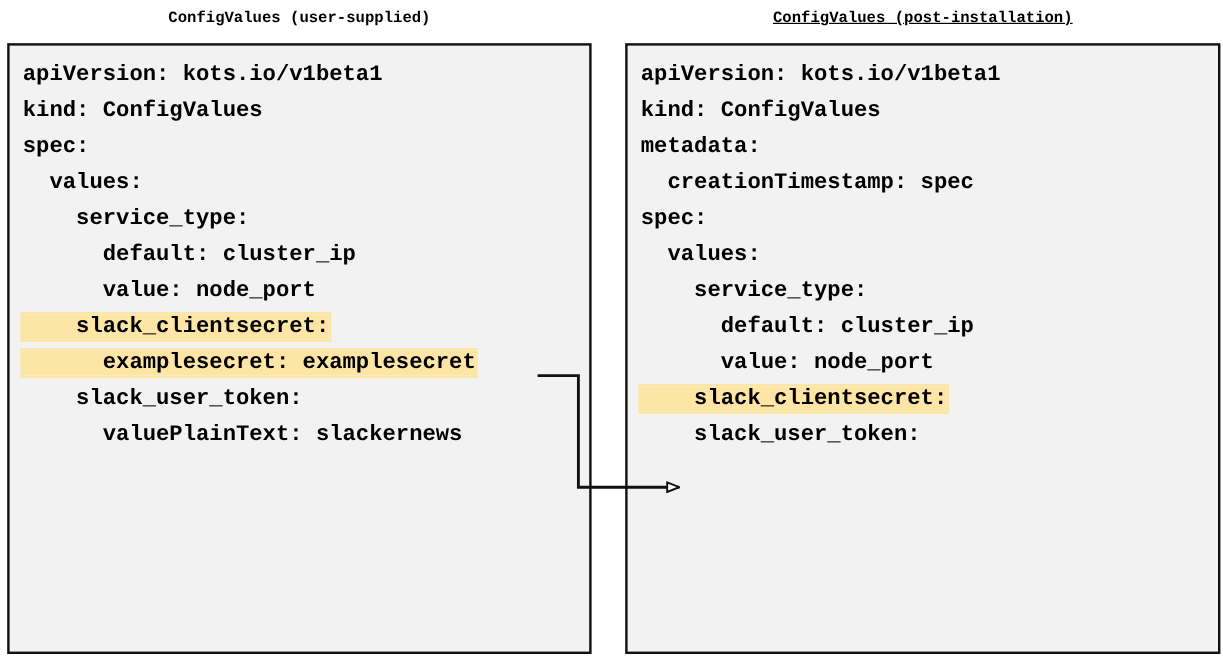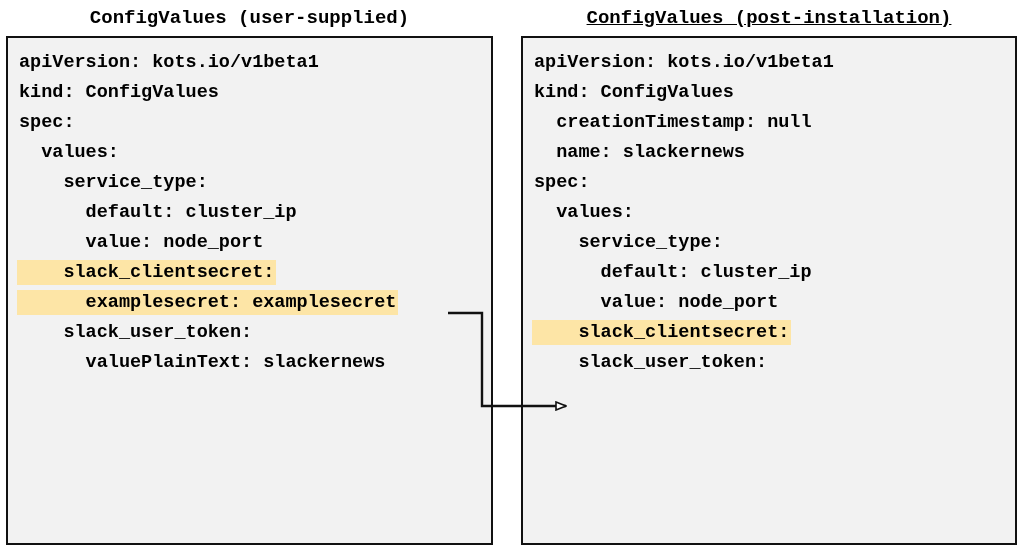--- a/index.html
+++ b/index.html
@@ -14,21 +14,21 @@
     position: relative;
     overflow: hidden;
     font-family: "Liberation Mono", "DejaVu Sans Mono", monospace;
   }
 
   
   .panel-title {
     position: absolute;
     top: 7px;
     font-family: "Liberation Mono", "DejaVu Sans Mono", monospace;
-    font-size: 19px;
+    font-size: 13px;
     font-weight: bold;
     color: #000000;
     letter-spacing: 0px;
     white-space: pre;
     text-align: center;
   }
   #title-left  { left: 6px;   width: 487px; }
   #title-right { left: 521px; width: 496px; text-decoration: underline; }
 
   
@@ -99,22 +99,22 @@
       <div class="code-line hl"><span class="seg">      examplesecret: examplesecret</span></div>
       <div class="code-line"><span class="seg">    slack_user_token:</span></div>
       <div class="code-line"><span class="seg">      valuePlainText: slackernews</span></div>
     </div>
 </div>
 
 <div class="panel" id="panel-right">
   <div class="code" id="code-right">
       <div class="code-line"><span class="seg">apiVersion: kots.io/v1beta1</span></div>
       <div class="code-line"><span class="seg">kind: ConfigValues</span></div>
-      <div class="code-line"><span class="seg">  creationTimestamp: null</span></div>
-      <div class="code-line"><span class="seg">  name: slackernews</span></div>
+      <div class="code-line"><span class="seg">metadata:</span></div>
+      <div class="code-line"><span class="seg">  creationTimestamp: spec</span></div>
       <div class="code-line"><span class="seg">spec:</span></div>
       <div class="code-line"><span class="seg">  values:</span></div>
       <div class="code-line"><span class="seg">    service_type:</span></div>
       <div class="code-line"><span class="seg">      default: cluster_ip</span></div>
       <div class="code-line"><span class="seg">      value: node_port</span></div>
       <div class="code-line hl"><span class="seg">    slack_clientsecret:</span></div>
       <div class="code-line"><span class="seg">    slack_user_token:</span></div>
     </div>
 </div>
 

